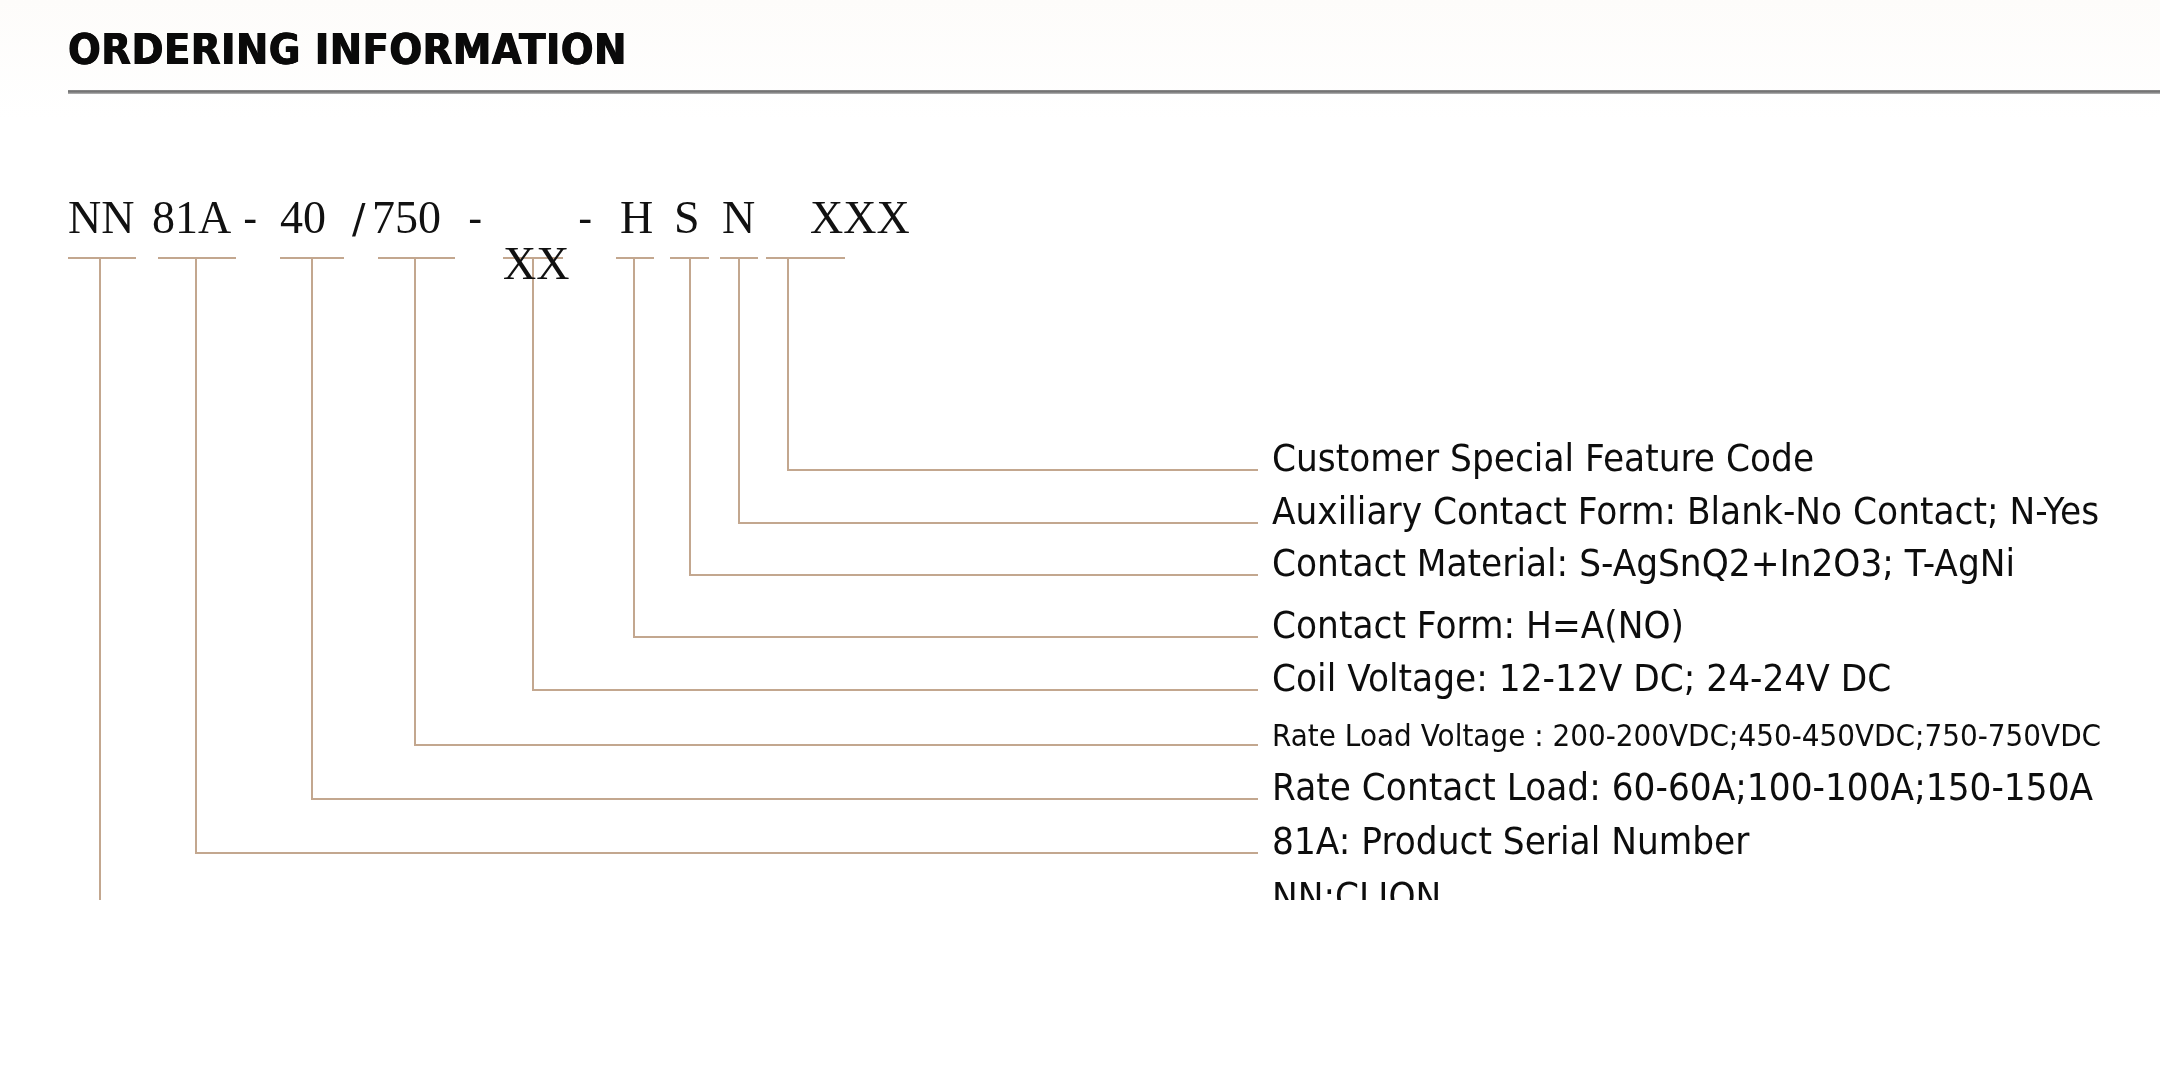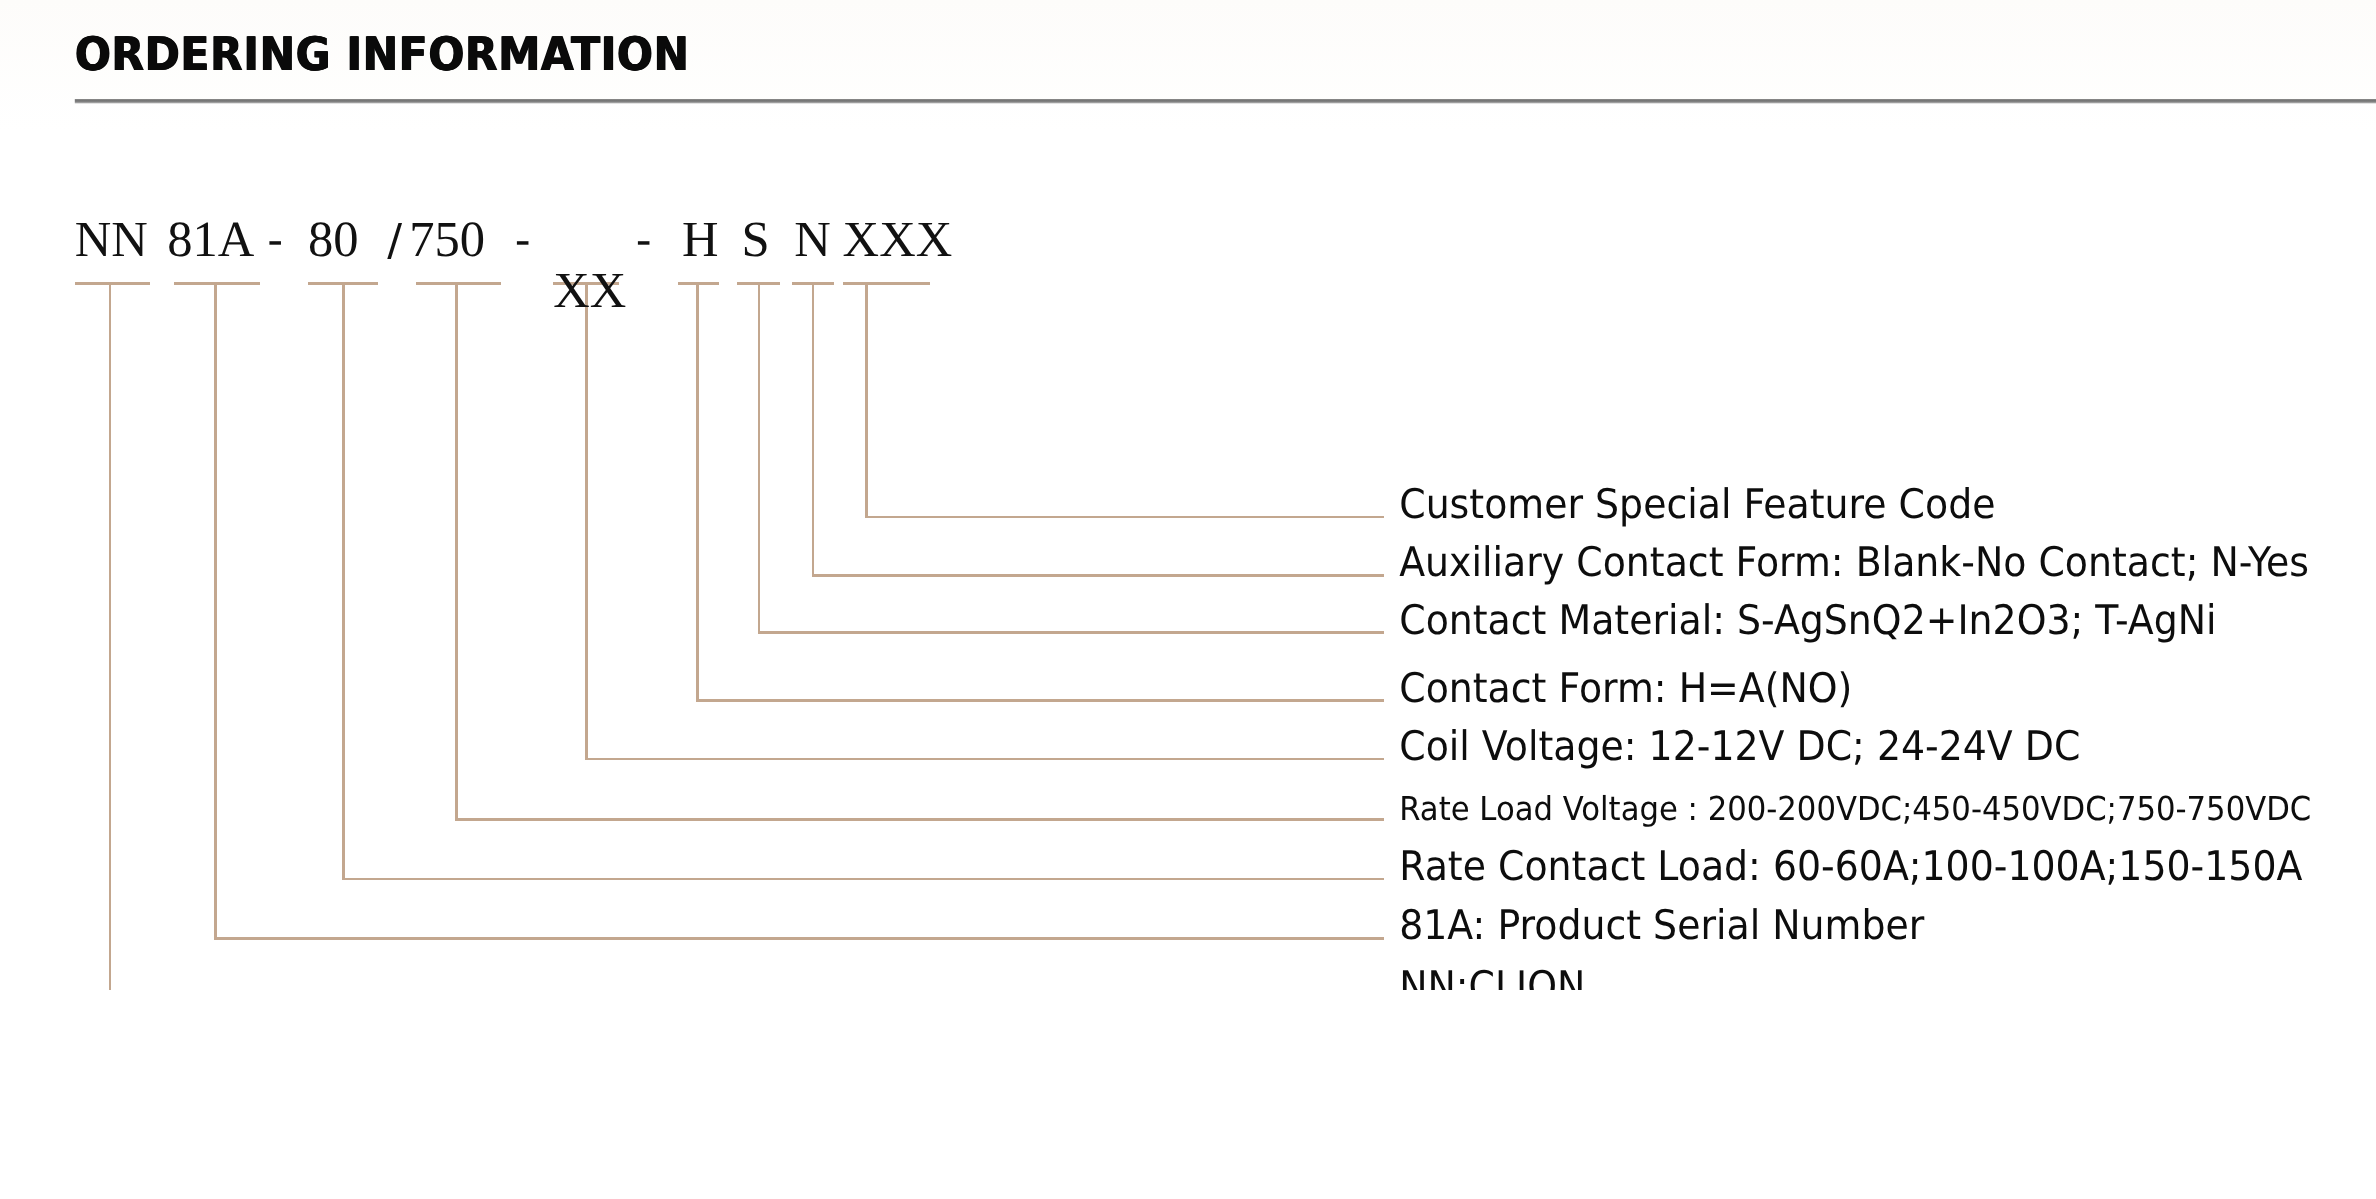--- a/index.html
+++ b/index.html
@@ -146,27 +146,27 @@
       <line x1="310.8" y1="799" x2="1258" y2="799" stroke="#c3a78f" stroke-width="2.4" shape-rendering="crispEdges"></line>
       <line x1="196" y1="258" x2="196" y2="853" stroke="#c3a78f" stroke-width="2.4" shape-rendering="crispEdges"></line>
       <line x1="194.8" y1="853" x2="1258" y2="853" stroke="#c3a78f" stroke-width="2.4" shape-rendering="crispEdges"></line>
       <line x1="100" y1="258" x2="100" y2="908" stroke="#c3a78f" stroke-width="2.4" shape-rendering="crispEdges"></line>
       <line x1="98.8" y1="908" x2="1258" y2="908" stroke="#c3a78f" stroke-width="2.4" shape-rendering="crispEdges"></line>
     </svg>
 
   <div class="code-row" id="code-row">
       <span class="code-token" style="left: 68px;">NN</span>
       <span class="code-token" style="left: 152px;">81A</span>
-      <span class="code-token" style="left: 280px;">80</span>
+      <span class="code-token" style="left: 280px;">40</span>
       <span class="code-token" style="left: 372px;">750</span>
       <span class="code-token" style="left: 503px; margin-top: 46px;">XX</span>
       <span class="code-token" style="left: 620px;">H</span>
       <span class="code-token" style="left: 674px;">S</span>
       <span class="code-token" style="left: 722px;">N</span>
-      <span class="code-token" style="left: 766px;">XXX</span>
+      <span class="code-token" style="left: 810px;">XXX</span>
       <span class="code-sep" style="left: 243px;">-</span>
       <span class="code-sep" style="left: 352px;">/</span>
       <span class="code-sep" style="left: 468px;">-</span>
       <span class="code-sep" style="left: 578px;">-</span>
     </div>
 
   <div id="callout-labels">
       <div class="label size-normal" style="top: 440px; left: 1272px;">Customer Special Feature Code</div>
       <div class="label size-normal" style="top: 493px; left: 1272px;">Auxiliary Contact Form: Blank-No Contact; N-Yes</div>
       <div class="label size-normal" style="top: 545px; left: 1272px;">Contact Material: S-AgSnQ2+In2O3; T-AgNi</div>

